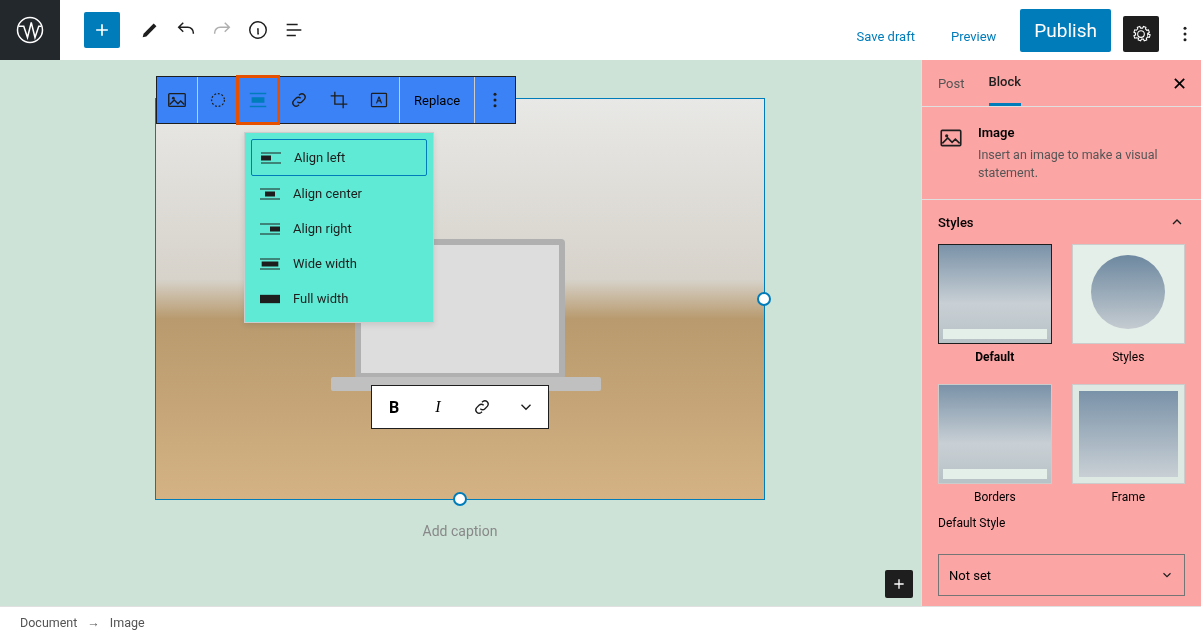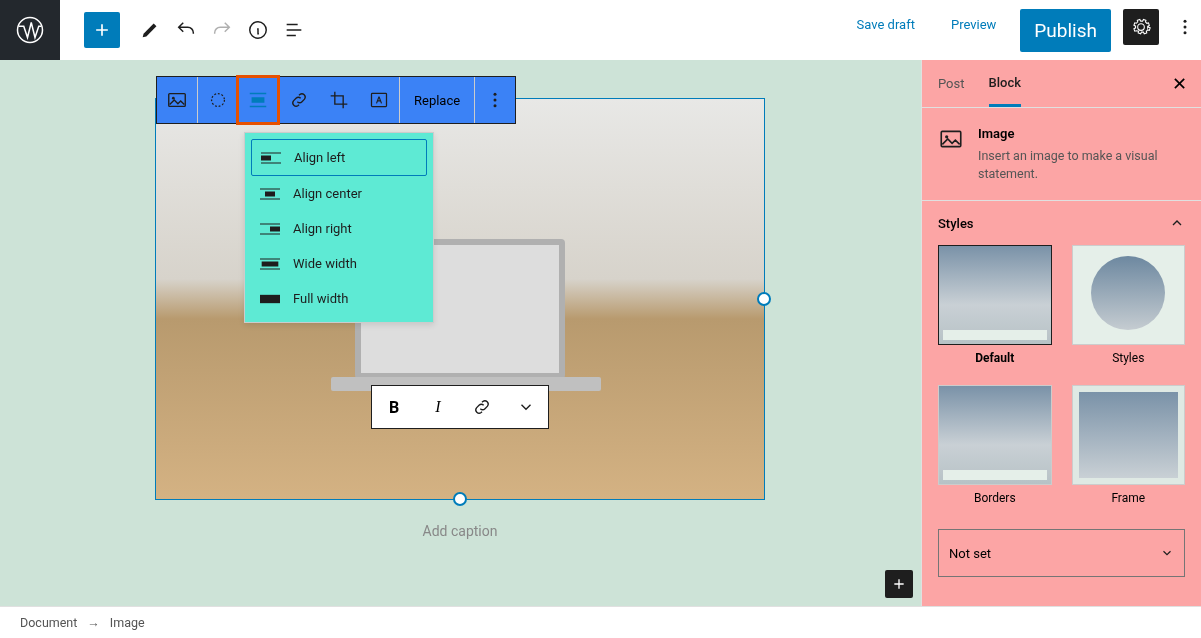--- a/index.html
+++ b/index.html
@@ -5,21 +5,21 @@
   * { box-sizing: border-box; margin: 0; padding: 0; font-family: -apple-system, BlinkMacSystemFont, "Segoe UI", Roboto, sans-serif; }
   html, body { width: 1201px; height: 638px; overflow: hidden; background: #fff; }
 
   
   .topbar { height: 60px; display: flex; align-items: center; background:#fff; position:relative; }
   .wp-logo-box { width: 60px; height:60px; background:#23282d; display:flex; align-items:center; justify-content:center; }
   .wp-logo-box svg { width:30px; height:30px; }
   .top-left { display:flex; align-items:center; gap: 0; padding-left:24px; }
   .add-block { width:36px; height:36px; background:#007cba; color:#fff; display:flex; align-items:center; justify-content:center; border-radius:2px; margin-right:12px;}
   .icon-btn { width:36px; height:36px; display:flex; align-items:center; justify-content:center; color:#1e1e1e; }
-  .top-right { position:absolute; right:2px; display:flex; align-items:flex-start; gap:12px; }
+  .top-right { position:absolute; right:2px; display:flex; align-items:flex-end; gap:12px; }
   .text-link { color:#007cba; font-size:13px; padding:8px 12px; }
   .publish-btn { background:#007cba; color:#fff; font-size:19px; padding:10px 14px; border-radius:2px; }
   .gear-btn { width:36px; height:36px; background:#1e1e1e; color:#fff; display:flex; align-items:center; justify-content:center; border-radius:2px;}
   .kebab-btn { width:28px; height:36px; display:flex; align-items:center; justify-content:center; color:#1e1e1e;}
 
   
   .main { display:flex; height: calc(100% - 60px - 32px); }
   .canvas { flex:1; background:#cde3d7; position:relative; }
   .sidebar { width:280px; background:#fca5a5; border-left:1px solid #e0e0e0; display:flex; flex-direction:column;}
 
@@ -70,21 +70,21 @@
   .style-item{text-align:center;font-size:12px;}
   .style-thumb{height:100px;background:linear-gradient(180deg,#7a92a8 0%,#c9d0d5 60%,#b7c2c6 100%);border:1px solid #ccc;margin-bottom:6px;position:relative;}
   .style-thumb.sel{border:1.5px solid #1e1e1e;}
   .style-thumb.rounded .circ{width:74px;height:74px;border-radius:50%;background:linear-gradient(180deg,#6d88a0,#c5ccd1);position:absolute;top:10px;left:50%;transform:translateX(-50%);}
   .style-thumb.rounded{background:#e5efe9;}
   .style-thumb .cap{position:absolute;bottom:4px;left:4px;right:4px;height:10px;background:#e5efe9;font-size:5px;color:#888;}
   .style-thumb.frame{background:#dfe9e4;padding:6px;}
   .style-thumb.frame .inner{width:100%;height:100%;background:linear-gradient(180deg,#7a92a8 0%,#c9d0d5 100%);}
   .style-item.bold{font-weight:700;}
   .default-label{font-size:12px;margin:12px 0 6px;}
-  .select-box{height:48px;border:1px solid #757575;display:flex;align-items:center;justify-content:space-between;padding:0 10px;font-size:13px;margin-top:24px;}
+  .select-box{height:42px;border:1px solid #757575;display:flex;align-items:center;justify-content:space-between;padding:0 10px;font-size:13px;margin-top:24px;}
 
   
   .footer{height:32px;border-top:1px solid #e0e0e0;display:flex;align-items:center;padding:0 20px;font-size:12.5px;color:#555;gap:10px;}
 
   svg{display:block;}
 </style>
 </head>
 <body>
 
 <div class="topbar">
@@ -331,20 +331,21 @@
             </div>
           <span>Borders</span>
         </div>
         <div class="style-item">
           <div class="style-thumb frame">
               <div class="inner"></div>
             </div>
           <span>Frame</span>
         </div>
       </div>
+      <div class="default-label">Default Style</div>
       <div class="select-box">
         <span>Not set</span>
         <span>
             <svg width="14" height="14" viewBox="0 0 24 24">
               <path d="M6 9l6 6 6-6" stroke="#1e1e1e" stroke-width="2" fill="none"></path>
             </svg>
           </span>
       </div>
     </div>
   </div>

